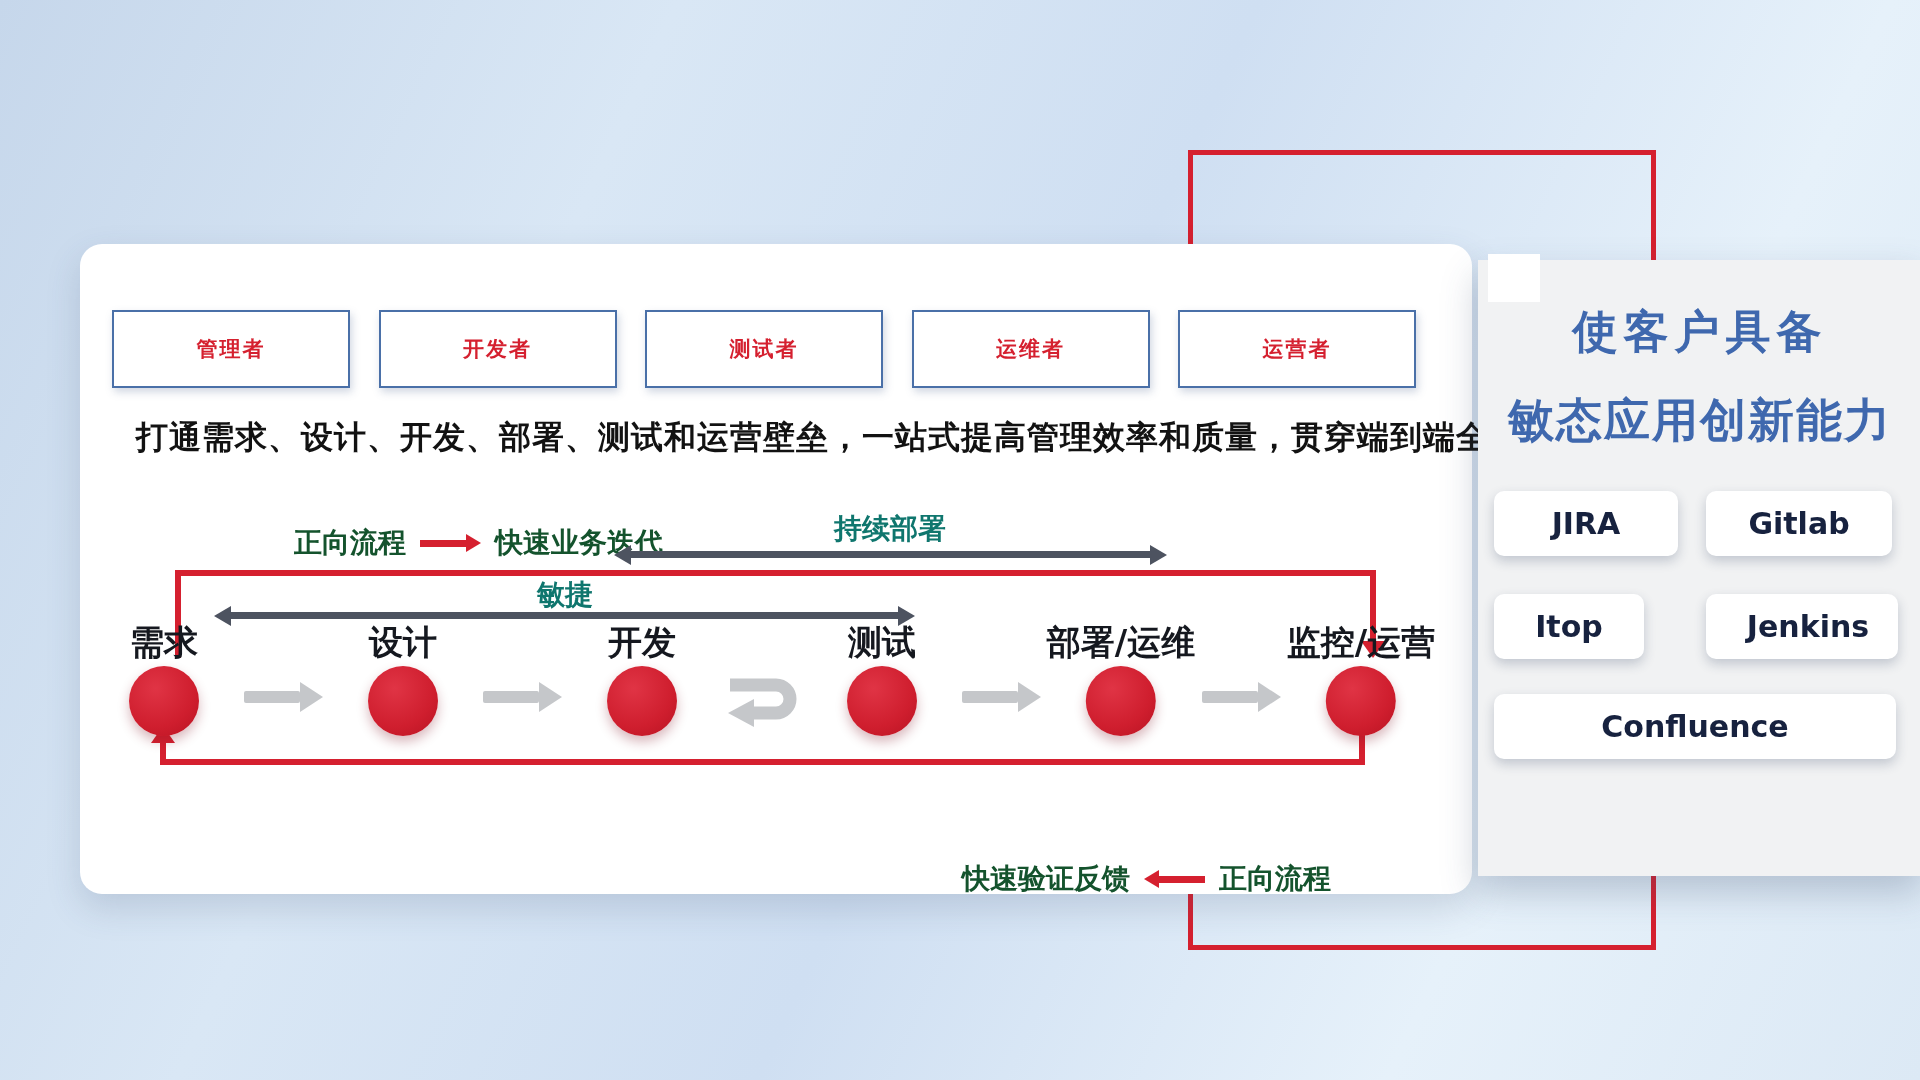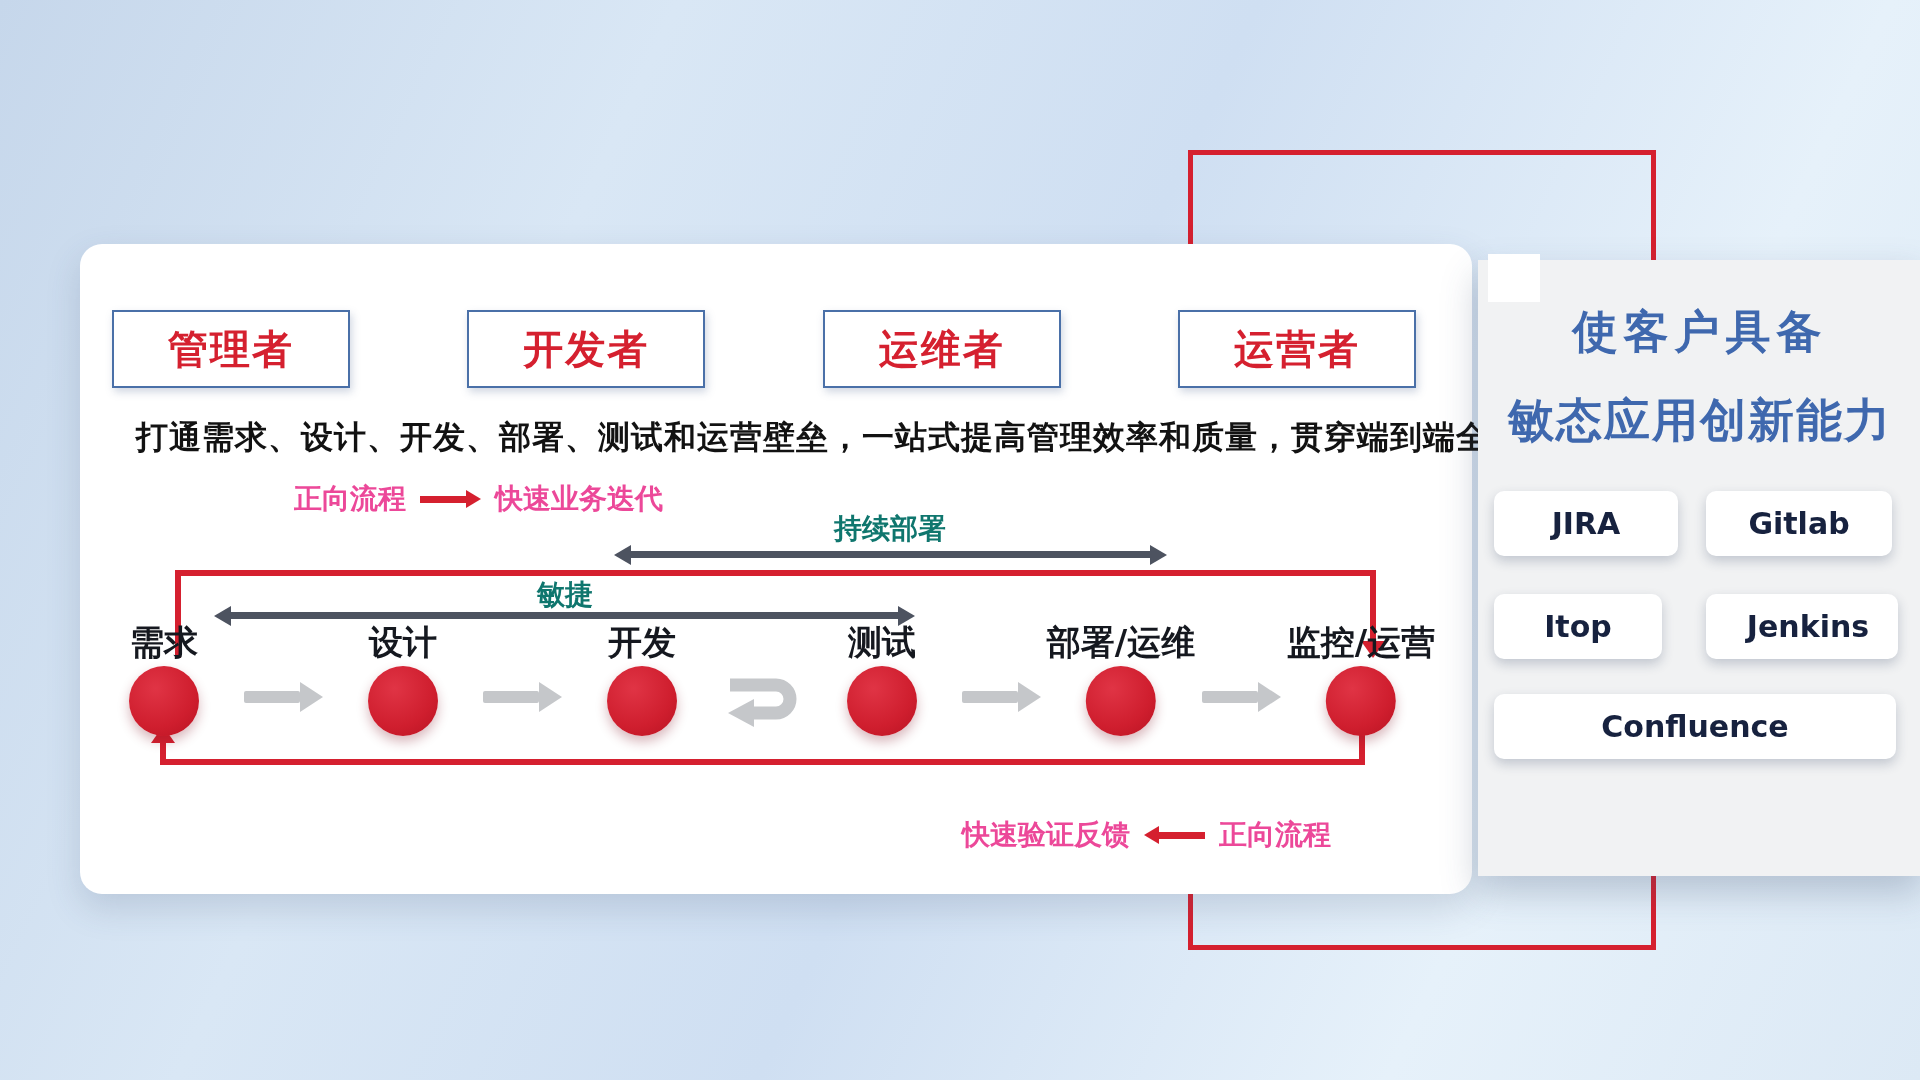--- a/index.html
+++ b/index.html
@@ -14,27 +14,27 @@
   .red-frame { position:absolute; left:1188px; top:150px; width:468px; height:800px;
     border:5px solid #d5202f; z-index:1; }
 
   
   .card { position:absolute; left:80px; top:244px; width:1392px; height:650px;
     background:#ffffff; border-radius:22px; box-shadow:0 14px 34px rgba(60,80,110,.18); z-index:2; }
 
   .roles { position:absolute; left:32px; top:66px; width:1304px; display:flex; justify-content:space-between; }
   .role-box { width:238px; height:78px; background:#fff; border:2px solid #4a70a8;
     box-shadow:2px 4px 8px rgba(90,110,150,.28); display:flex; align-items:center; justify-content:center; }
-  .role-text { font-size:40px; font-weight:bold; color:#d5202f; letter-spacing:2px; }
+  .role-text { font-size:21px; font-weight:bold; color:#d5202f; letter-spacing:2px; }
 
   .subtitle { position:absolute; left:56px; top:172px; font-size:32px; font-weight:bold;
     color:#121212; letter-spacing:1px; white-space:nowrap; }
 
   .legend { position:absolute; display:flex; align-items:center; gap:14px;
-    font-size:28px; font-weight:bold; color:#ec4899; white-space:nowrap; }
+    font-size:28px; font-weight:bold; color:#14532d; white-space:nowrap;margin-top:44px; }
 
   .red-arrow-r { position:relative; width:46px; height:7px; background:#d5202f; margin-right:15px; }
   .red-arrow-r::after { content:''; position:absolute; left:100%; top:50%; transform:translateY(-50%);
     border:9px solid transparent; border-left:15px solid #d5202f; border-right:0; }
   .red-arrow-l { position:relative; width:46px; height:7px; background:#d5202f; margin-left:15px; }
   .red-arrow-l::before { content:''; position:absolute; right:100%; top:50%; transform:translateY(-50%);
     border:9px solid transparent; border-right:15px solid #d5202f; border-left:0; }
 
   .span-label { position:absolute; transform:translateX(-50%); font-size:28px; font-weight:bold;
     color:#0f766e; white-space:nowrap; }
@@ -81,20 +81,23 @@
   <div class="red-frame"></div>
 
   <div class="card">
 
     <div class="roles">
       <div class="role-box">
         <span class="role-text">管理者</span>
       </div>
       <div class="role-box">
         <span class="role-text">开发者</span>
+      </div>
+      <div class="role-box">
+        <span class="role-text">测试者</span>
       </div>
       <div class="role-box">
         <span class="role-text">运维者</span>
       </div>
       <div class="role-box">
         <span class="role-text">运营者</span>
       </div>
     </div>
 
     <div class="subtitle">打通需求、设计、开发、部署、测试和运营壁垒，一站式提高管理效率和质量，贯穿端到端全流程</div>
@@ -163,18 +166,18 @@
   </div>
 
   <div class="panel-tab"></div>
 
   <div class="panel">
     <div class="panel-title t1">使客户具备</div>
     <div class="panel-title t2">敏态应用创新能力</div>
 
     <div class="tool-btn" style="left:16px;top:231px;width:184px;">JIRA</div>
     <div class="tool-btn" style="left:228px;top:231px;width:186px;">Gitlab</div>
-    <div class="tool-btn" style="left:16px;top:334px;width:168px;">Itop</div>
+    <div class="tool-btn" style="left:16px;top:334px;width:150px;">Itop</div>
     <div class="tool-btn" style="left:228px;top:334px;width:192px;padding-left:12px;">Jenkins</div>
     <div class="tool-btn" style="left:16px;top:434px;width:402px;">Confluence</div>
   </div>
 
 </div>
 
 </body></html>

